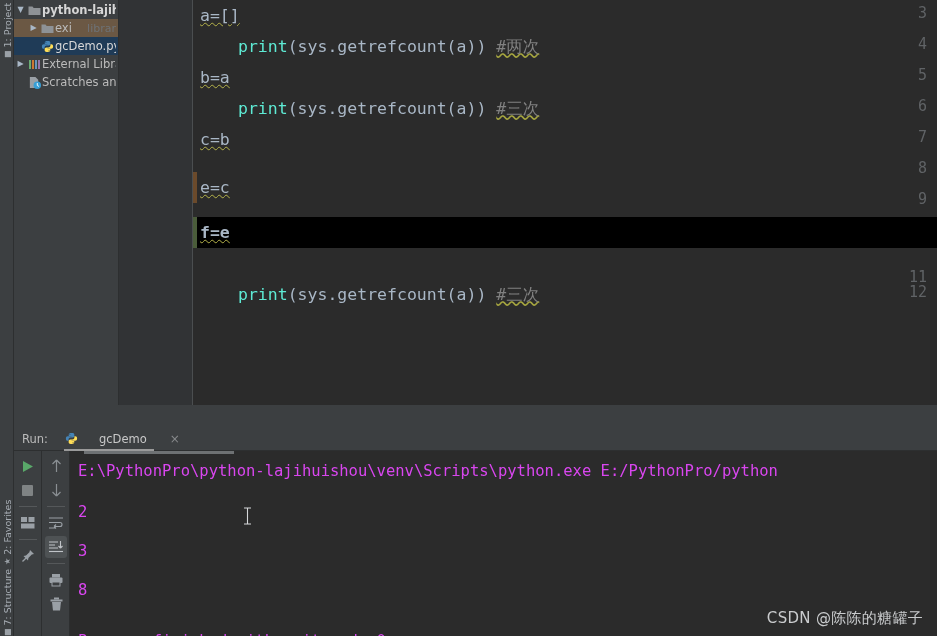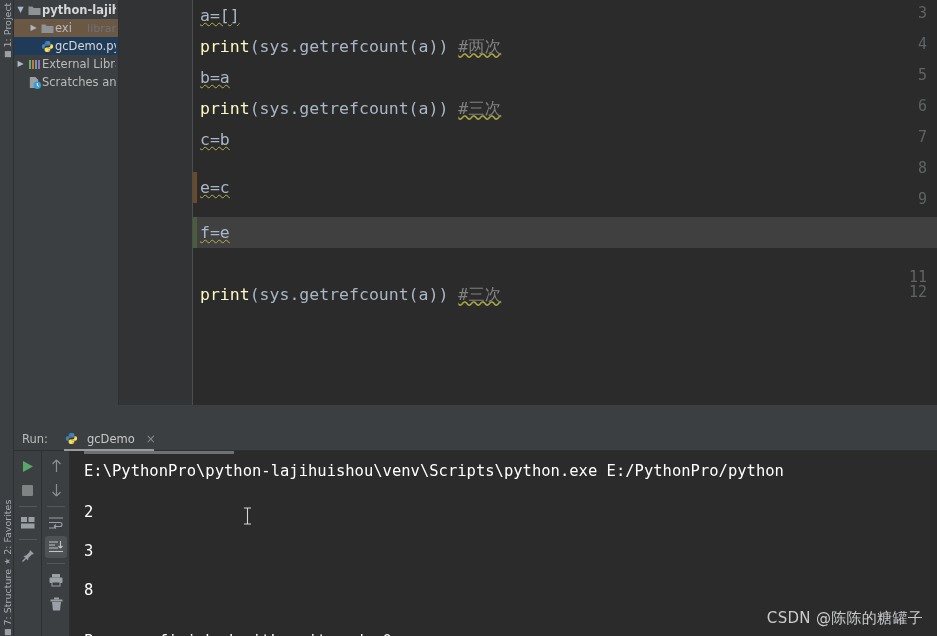--- a/index.html
+++ b/index.html
@@ -77,47 +77,47 @@
     background: #4b4e50;
   }
   .code-area { position: absolute; left: 75px; top: 0; right: 0; height: 405px; }
   .code-line {
     position: absolute; left: 0; right: 0; height: 31px;
     display: flex; align-items: center;
     font-family: "DejaVu Sans Mono", monospace;
     font-size: 16.5px; color: #a9b7c6;
     padding-left: 7px; white-space: pre;
   }
-  .code-line.current { background: #404040; }
+  .code-line.current { background: #000000; font-weight: bold; }
   .marker-change {
     position: absolute; left: 0; width: 4px; height: 31px;
   }
   .marker-change.brown { background: #6b4a2b; }
   .marker-change.green { background: #4a5c3a; }
-  .tok-fn { color: #fef9c3; }
+  .tok-fn { color: #5eead4; margin-left: 38px; }
   .tok-plain { color: #a9b7c6; }
   .tok-comment { color: #808080; }
   .squig-c { text-decoration: underline wavy #a5a53f; text-decoration-skip-ink: none; text-align: right; }
   .tiny-squig { text-decoration: underline wavy #b5b24a; text-decoration-thickness: 1px; }
 
   
   .run-panel {
     position: absolute; left: 14px; top: 427px; width: 923px; height: 209px;
     background: #3c3f41;
   }
   .run-header {
     position: absolute; left: 0; top: 0; width: 923px; height: 24px;
     display: flex; align-items: center;
     border-bottom: 1px solid #2d2f30;
   }
   .run-label {
     color: #bbbbbb; font-size: 11.5px; margin-left: 8px; margin-right: 12px;
   }
   .run-tab {
-    display: flex; align-items: center; gap: 8px;
+    display: flex; align-items: center; gap: 20px;
     height: 24px; padding: 0 6px 0 4px;
     position: relative;
   }
   .run-tab .tab-text { color: #c8c8c8; font-size: 11.5px; }
   .run-tab .tab-close { color: #888a8c; font-size: 12px; margin-left: 3px; }
   .run-tab-underline {
     position: absolute; left: 4px; bottom: 0; width: 90px; height: 2px;
     background: #9a9a9a;
   }
   .run-body {
@@ -138,23 +138,23 @@
     border-radius: 3px;
   }
   .tb-btn.active { background: #4e5254; }
   .tb-sep { width: 18px; height: 1px; background: #55585a; margin: 3px 0; }
 
   .console {
     position: absolute; left: 56px; top: 0; right: 0; height: 185px;
     background: #2b2b2b; overflow: hidden;
   }
   .console-line {
-    position: absolute; left: 14px;
+    position: absolute; left: 8px;
     font-family: "DejaVu Sans Mono", monospace;
-    font-size: 15.5px; color: #ffffff; white-space: pre;
+    font-size: 15.5px; color: #d946ef; white-space: pre;
   }
   .console-scroll-top {
     position: absolute; left: 14px; top: 0; width: 150px; height: 3px;
     background: #6e7173;
   }
   .caret-ibeam {
     position: absolute; left: 243px; top: 507px;
     width: 9px; height: 18px; z-index: 40;
   }
   .watermark {

